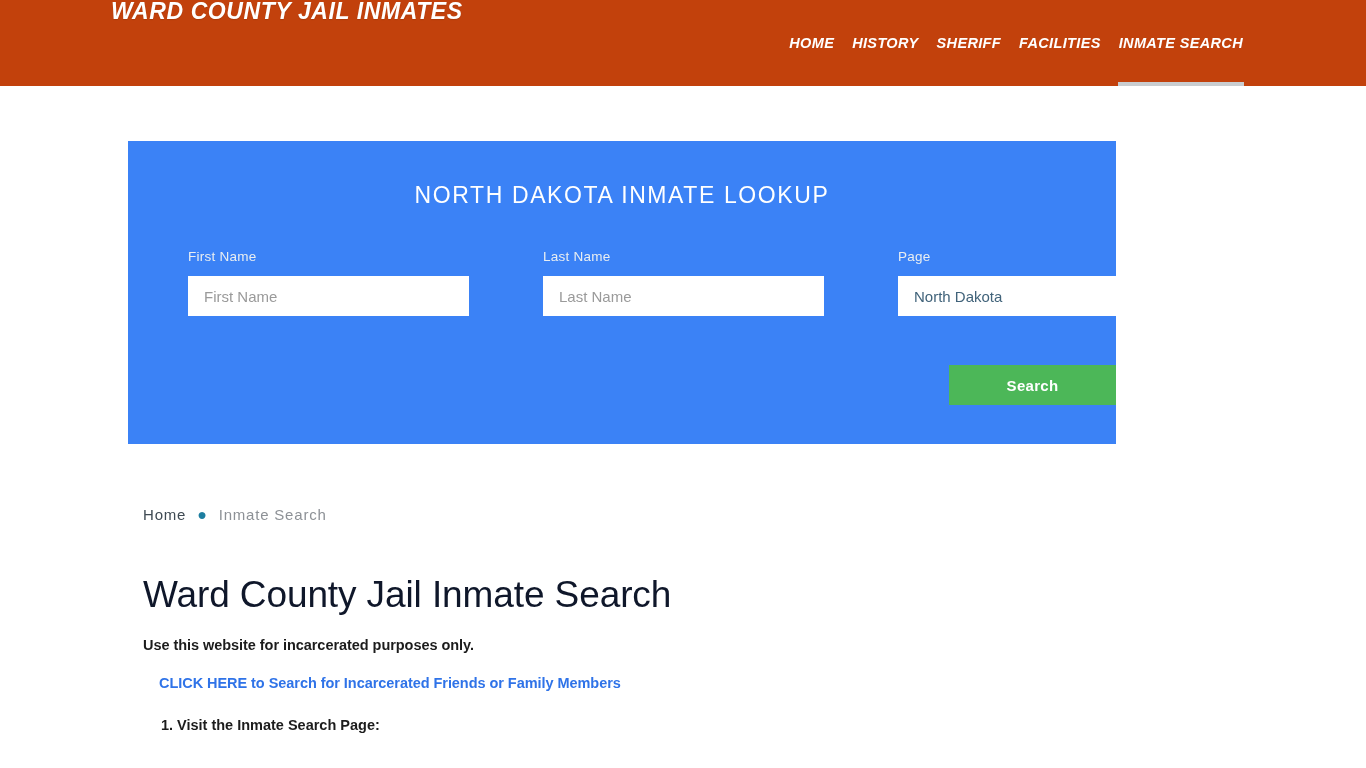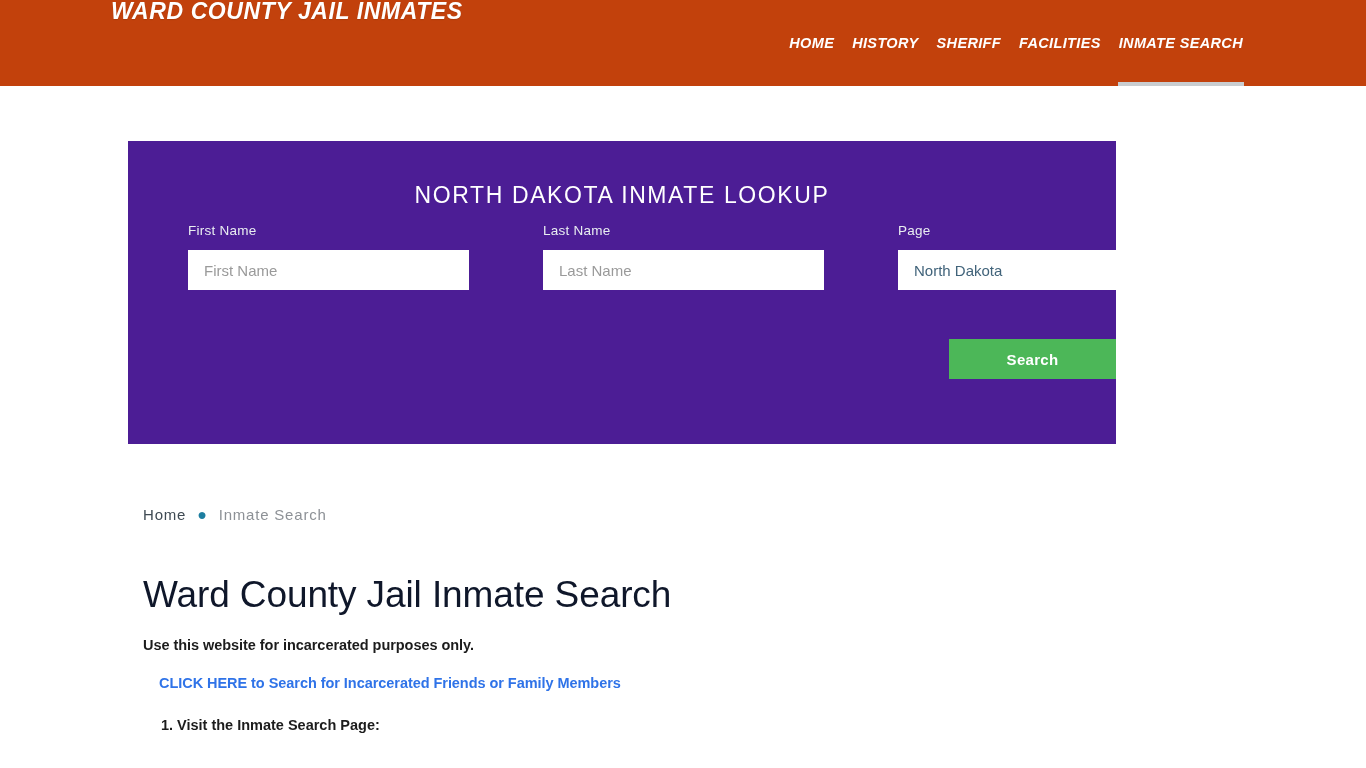--- a/index.html
+++ b/index.html
@@ -68,35 +68,35 @@
     background: #c9cdd0;
   }
 
   
   .lookup-panel {
     position: absolute;
     left: 128px;
     top: 141px;
     width: 988px;
     height: 303px;
-    background: #4c1d95;
+    background: #3b82f6;
   }
   .panel-title {
     text-align: center;
     color: #ffffff;
     font-size: 23px;
     font-weight: normal;
     letter-spacing: 1.6px;
     margin: 0;
     padding-top: 41px;
     font-family: "Liberation Sans", sans-serif;
   }
   .fields-row {
     position: relative;
-    margin-top: 14px;
+    margin-top: 40px;
     height: 86px;
     padding-left: 47px;
   }
   .field {
     position: absolute;
     top: 0;
   }
   .field-1 { left: 60px;  width: 281px; }
   .field-2 { left: 415px; width: 281px; }
   .field-3 { left: 770px; width: 281px; }

